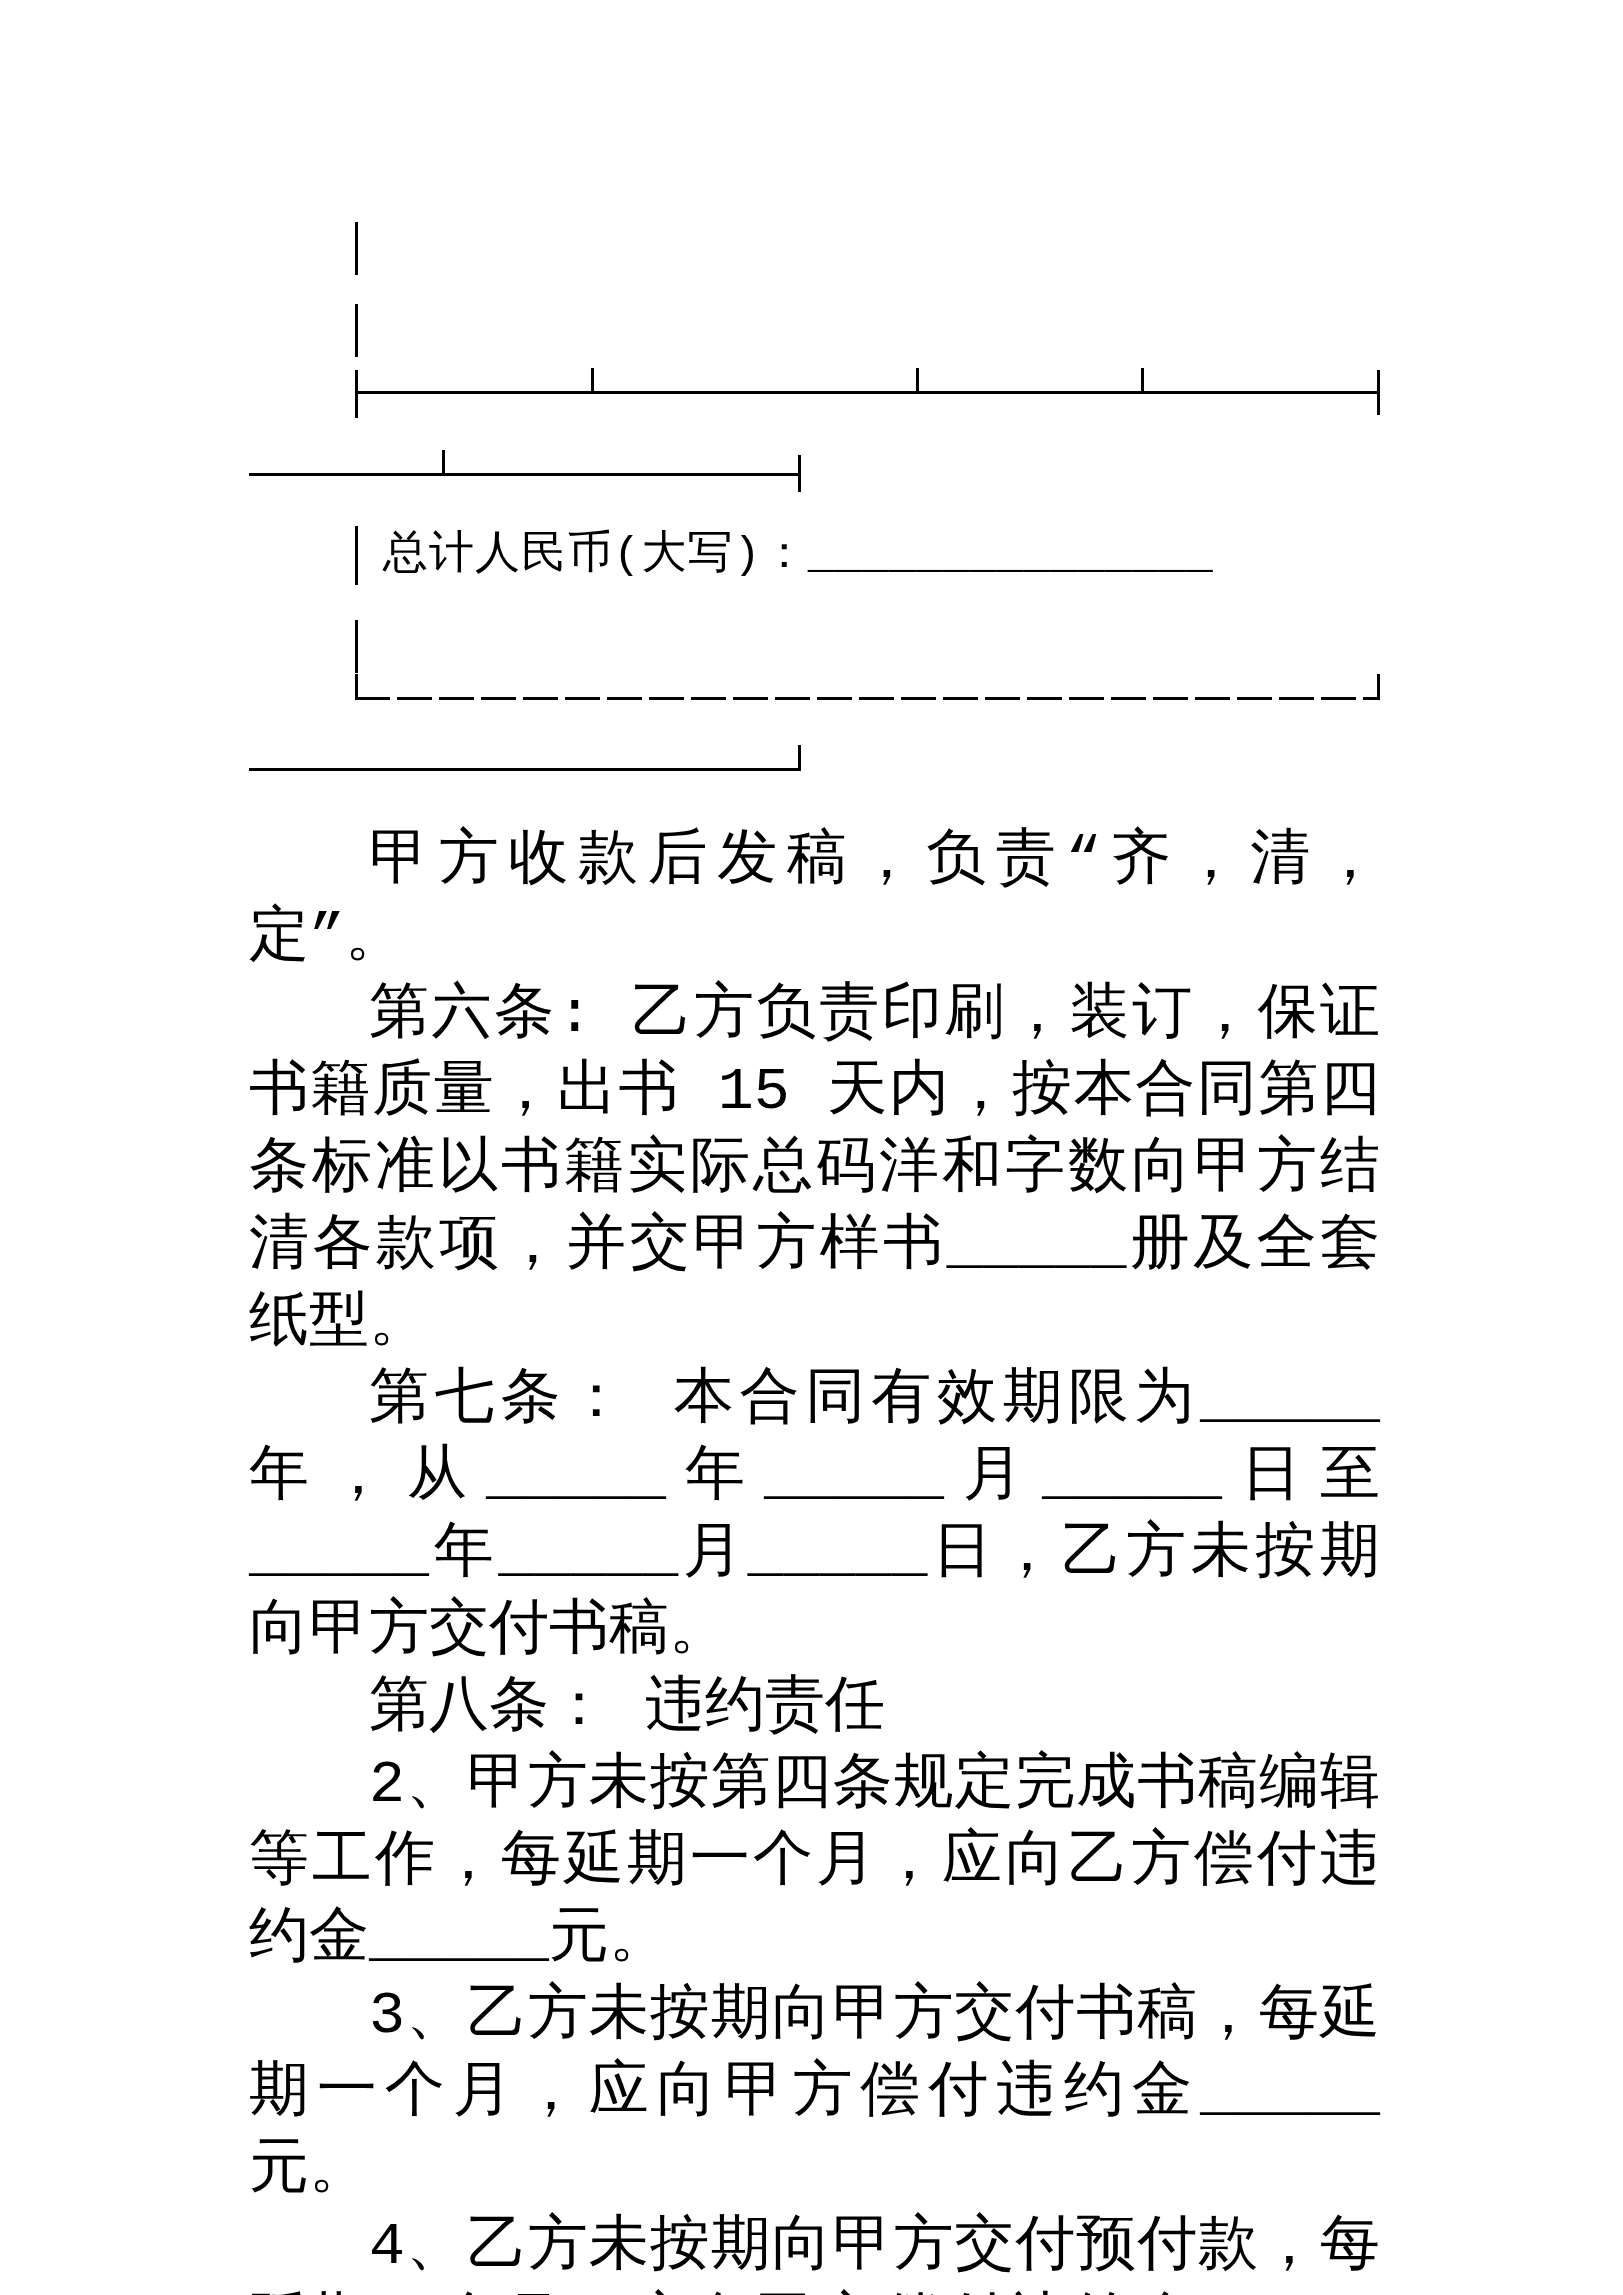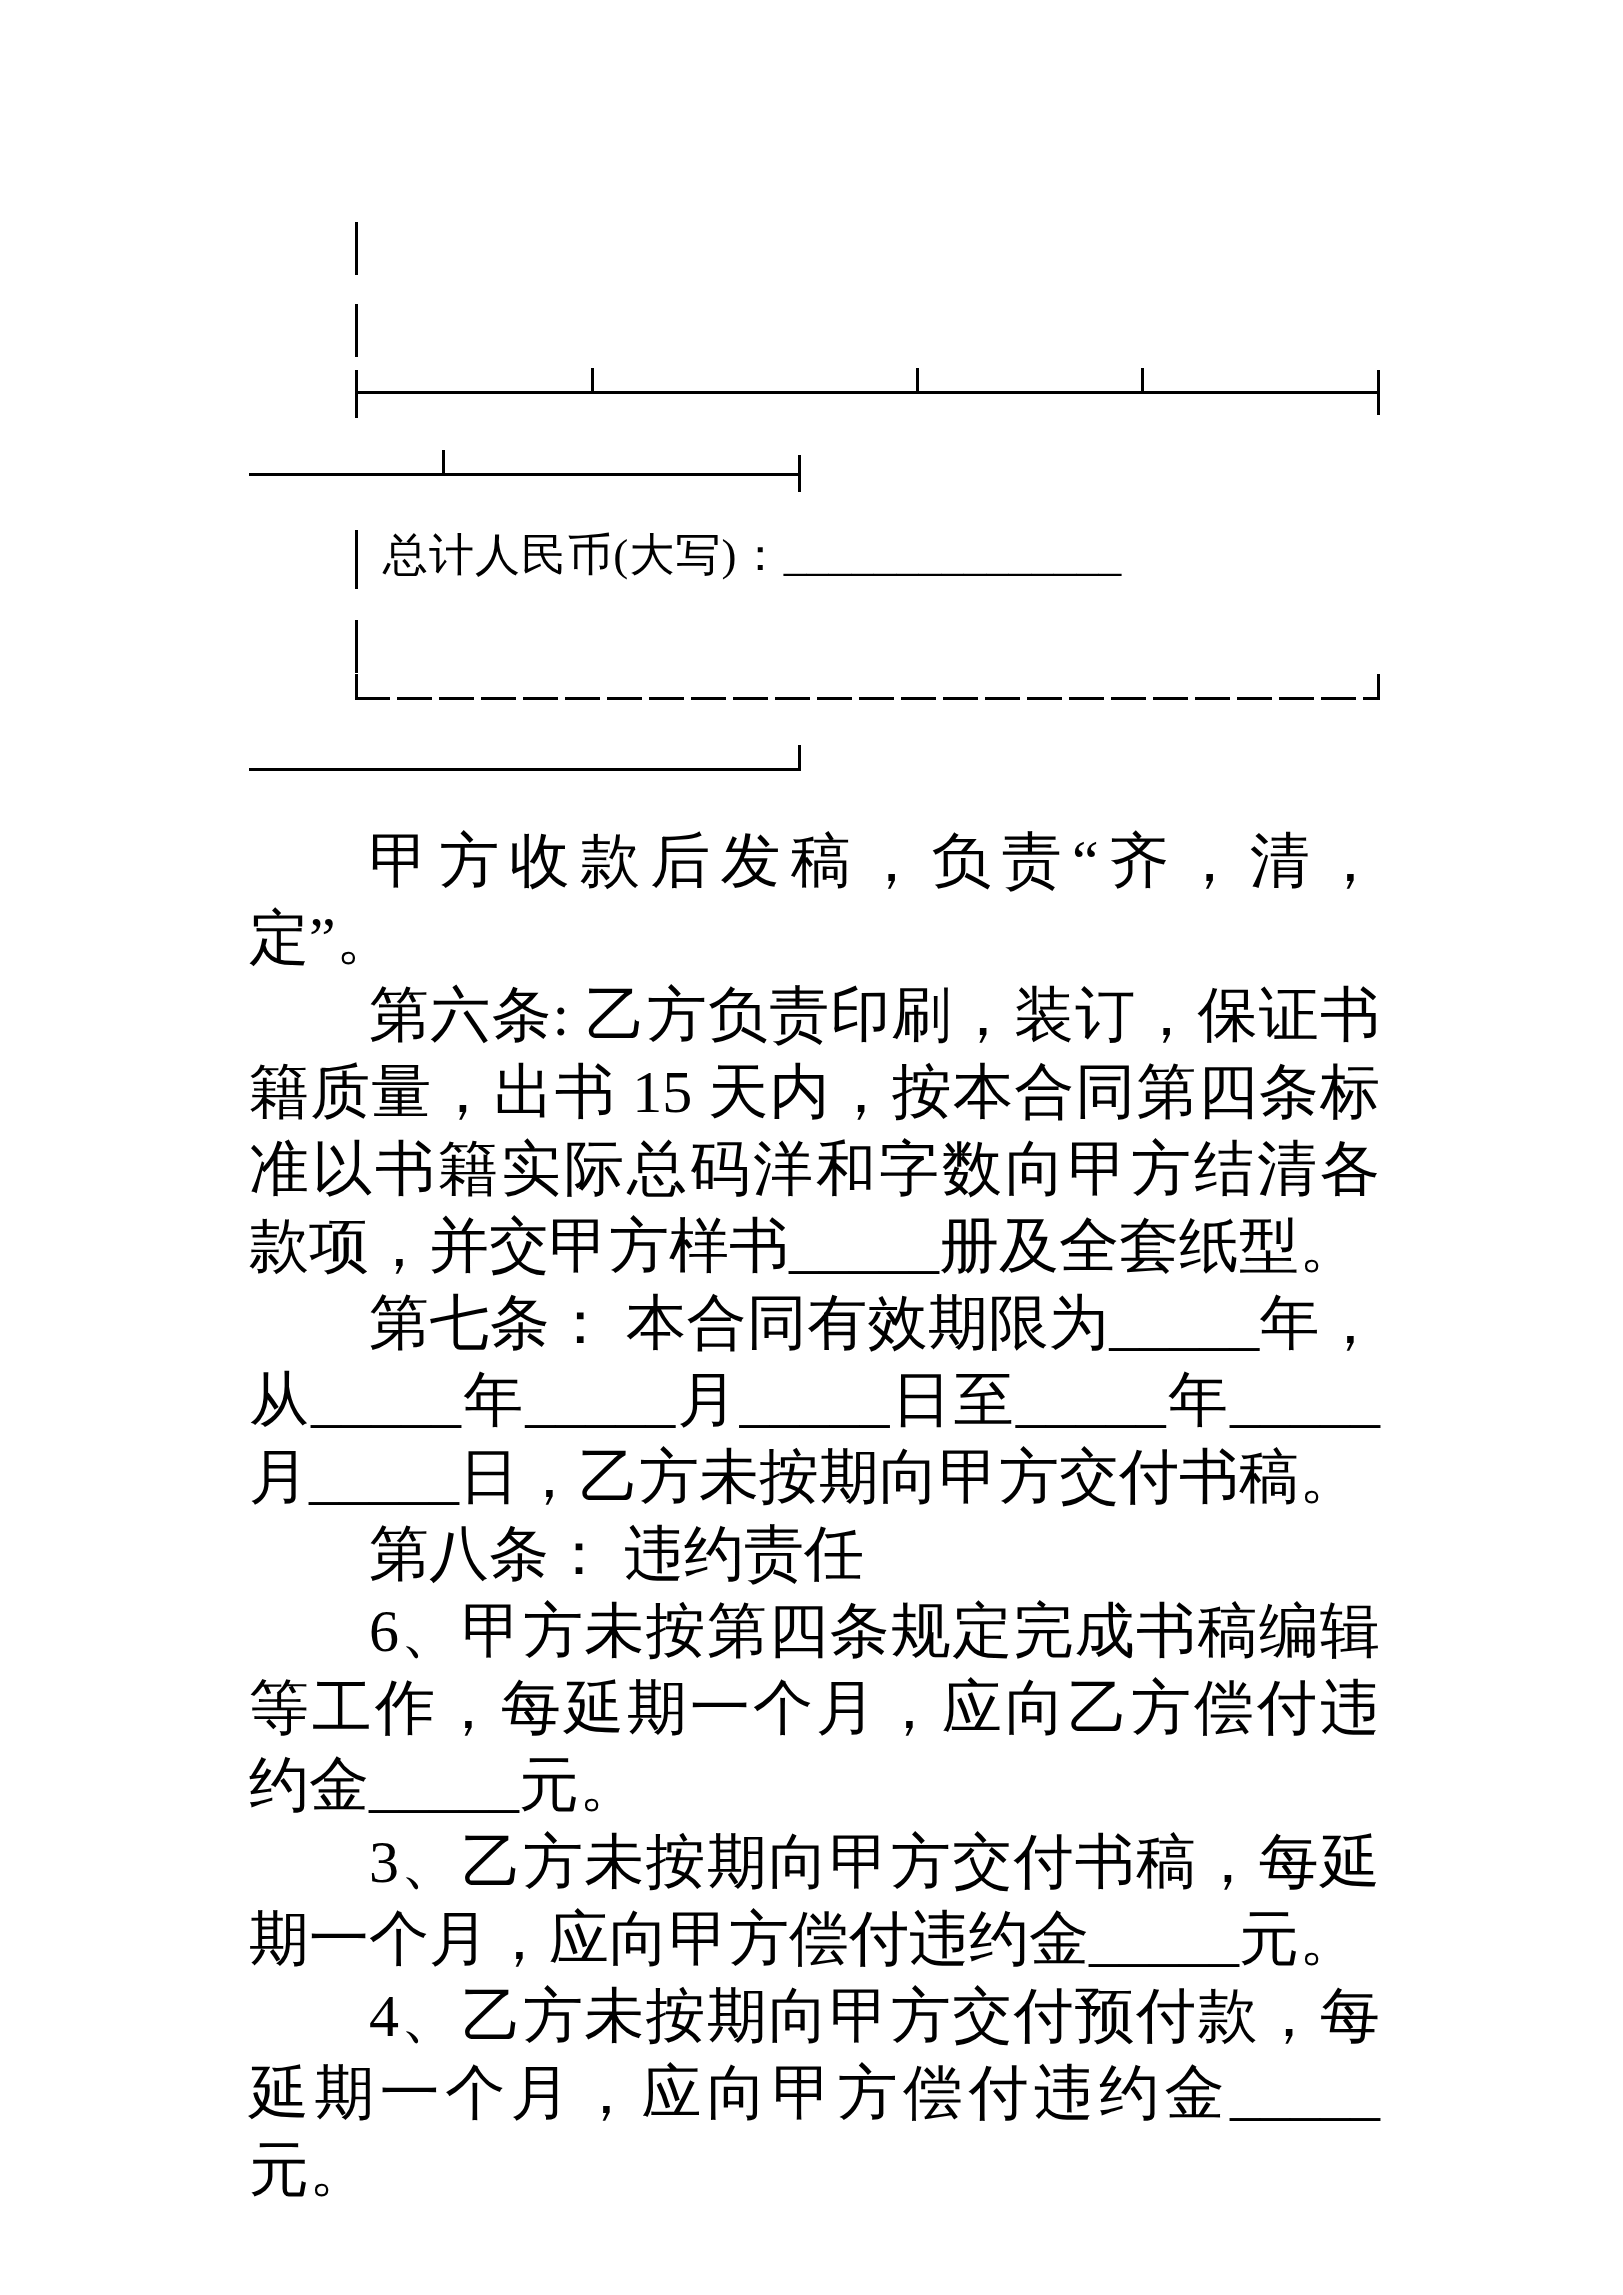--- a/index.html
+++ b/index.html
@@ -7,21 +7,21 @@
     margin: 0;
     padding: 0;
     background: #ffffff;
   }
   .sheet {
     position: relative;
     width: 1623px;
     height: 2295px;
     background: #ffffff;
     color: #000000;
-    font-family: Liberation Serif, serif;
+    font-family: Liberation Mono, monospace;
     overflow: hidden;
   }
 
   
   .hline {
     position: absolute;
     height: 2.8px;
     background: #000;
   }
   .hline.dashed {
@@ -108,19 +108,19 @@
     <div class="hline" style="left:249px; top:768px; width:552px;"></div>
     <div class="vline" style="left:798px; top:745px; height:26px;"></div>
 
   </div>
 
   <div class="body-text">
     <p>甲方收款后发稿，负责“齐，清，定”。</p>
     <p>第六条: 乙方负责印刷，装订，保证书籍质量，出书 15 天内，按本合同第四条标准以书籍实际总码洋和字数向甲方结清各款项，并交甲方样书_____册及全套纸型。</p>
     <p>第七条： 本合同有效期限为_____年，从_____年_____月_____日至_____年_____月_____日，乙方未按期向甲方交付书稿。</p>
     <p>第八条： 违约责任</p>
-    <p>6、甲方未按第四条规定完成书稿编辑等工作，每延期一个月，应向乙方偿付违约金_____元。</p>
+    <p>2、甲方未按第四条规定完成书稿编辑等工作，每延期一个月，应向乙方偿付违约金_____元。</p>
     <p>3、乙方未按期向甲方交付书稿，每延期一个月，应向甲方偿付违约金_____元。</p>
     <p>4、乙方未按期向甲方交付预付款，每延期一个月，应向甲方偿付违约金_____元。</p>
   </div>
 
 </div>
 
 
 </body></html>

